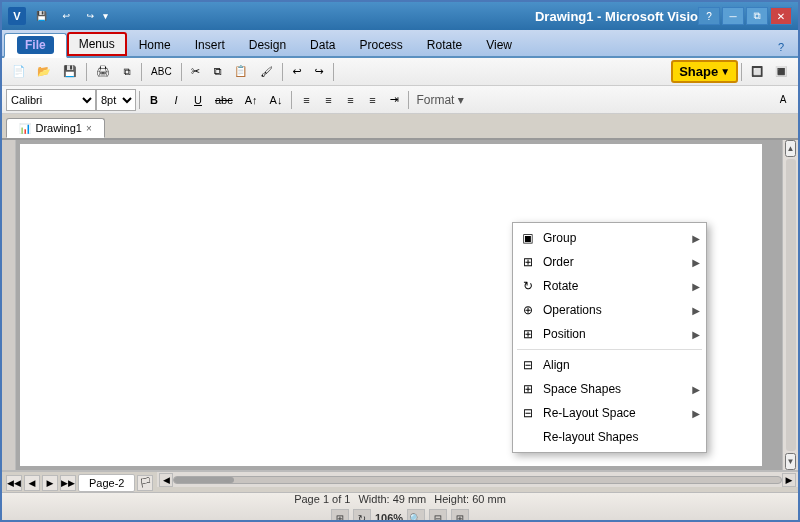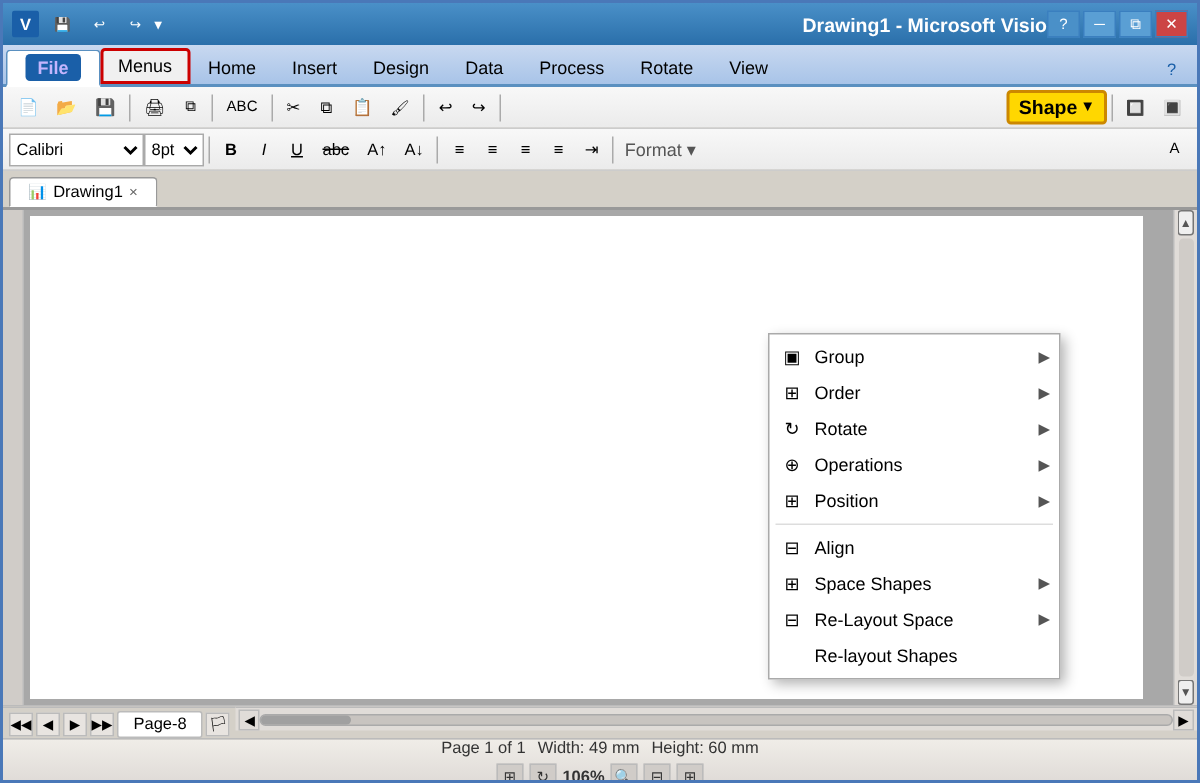--- a/index.html
+++ b/index.html
@@ -449,21 +449,21 @@
     </div>
   </div>
 
   <div style="display:flex; height:22px; background:#d4d0c8; border-top:1px solid #bbb;">
     <div class="page-nav">
       <button class="pg-btn">◀◀</button>
       <button class="pg-btn">◀</button>
       <button class="pg-btn">▶</button>
       <button class="pg-btn">▶▶</button>
       <div class="page-tab">
-        <span>Page-8</span>
+        <span>Page-2</span>
       </div>
       <button class="pg-btn" style="font-size:10px;">🏳</button>
     </div>
     <div class="h-scrollbar">
       <button style="font-size:9px; background:#e0dcd8; border:1px solid #bbb; cursor:pointer; width:14px; height:14px;">◀</button>
       <div class="h-scroll-track">
         <div class="h-scroll-thumb"></div>
       </div>
       <button style="font-size:9px; background:#e0dcd8; border:1px solid #bbb; cursor:pointer; width:14px; height:14px;">▶</button>
     </div>

